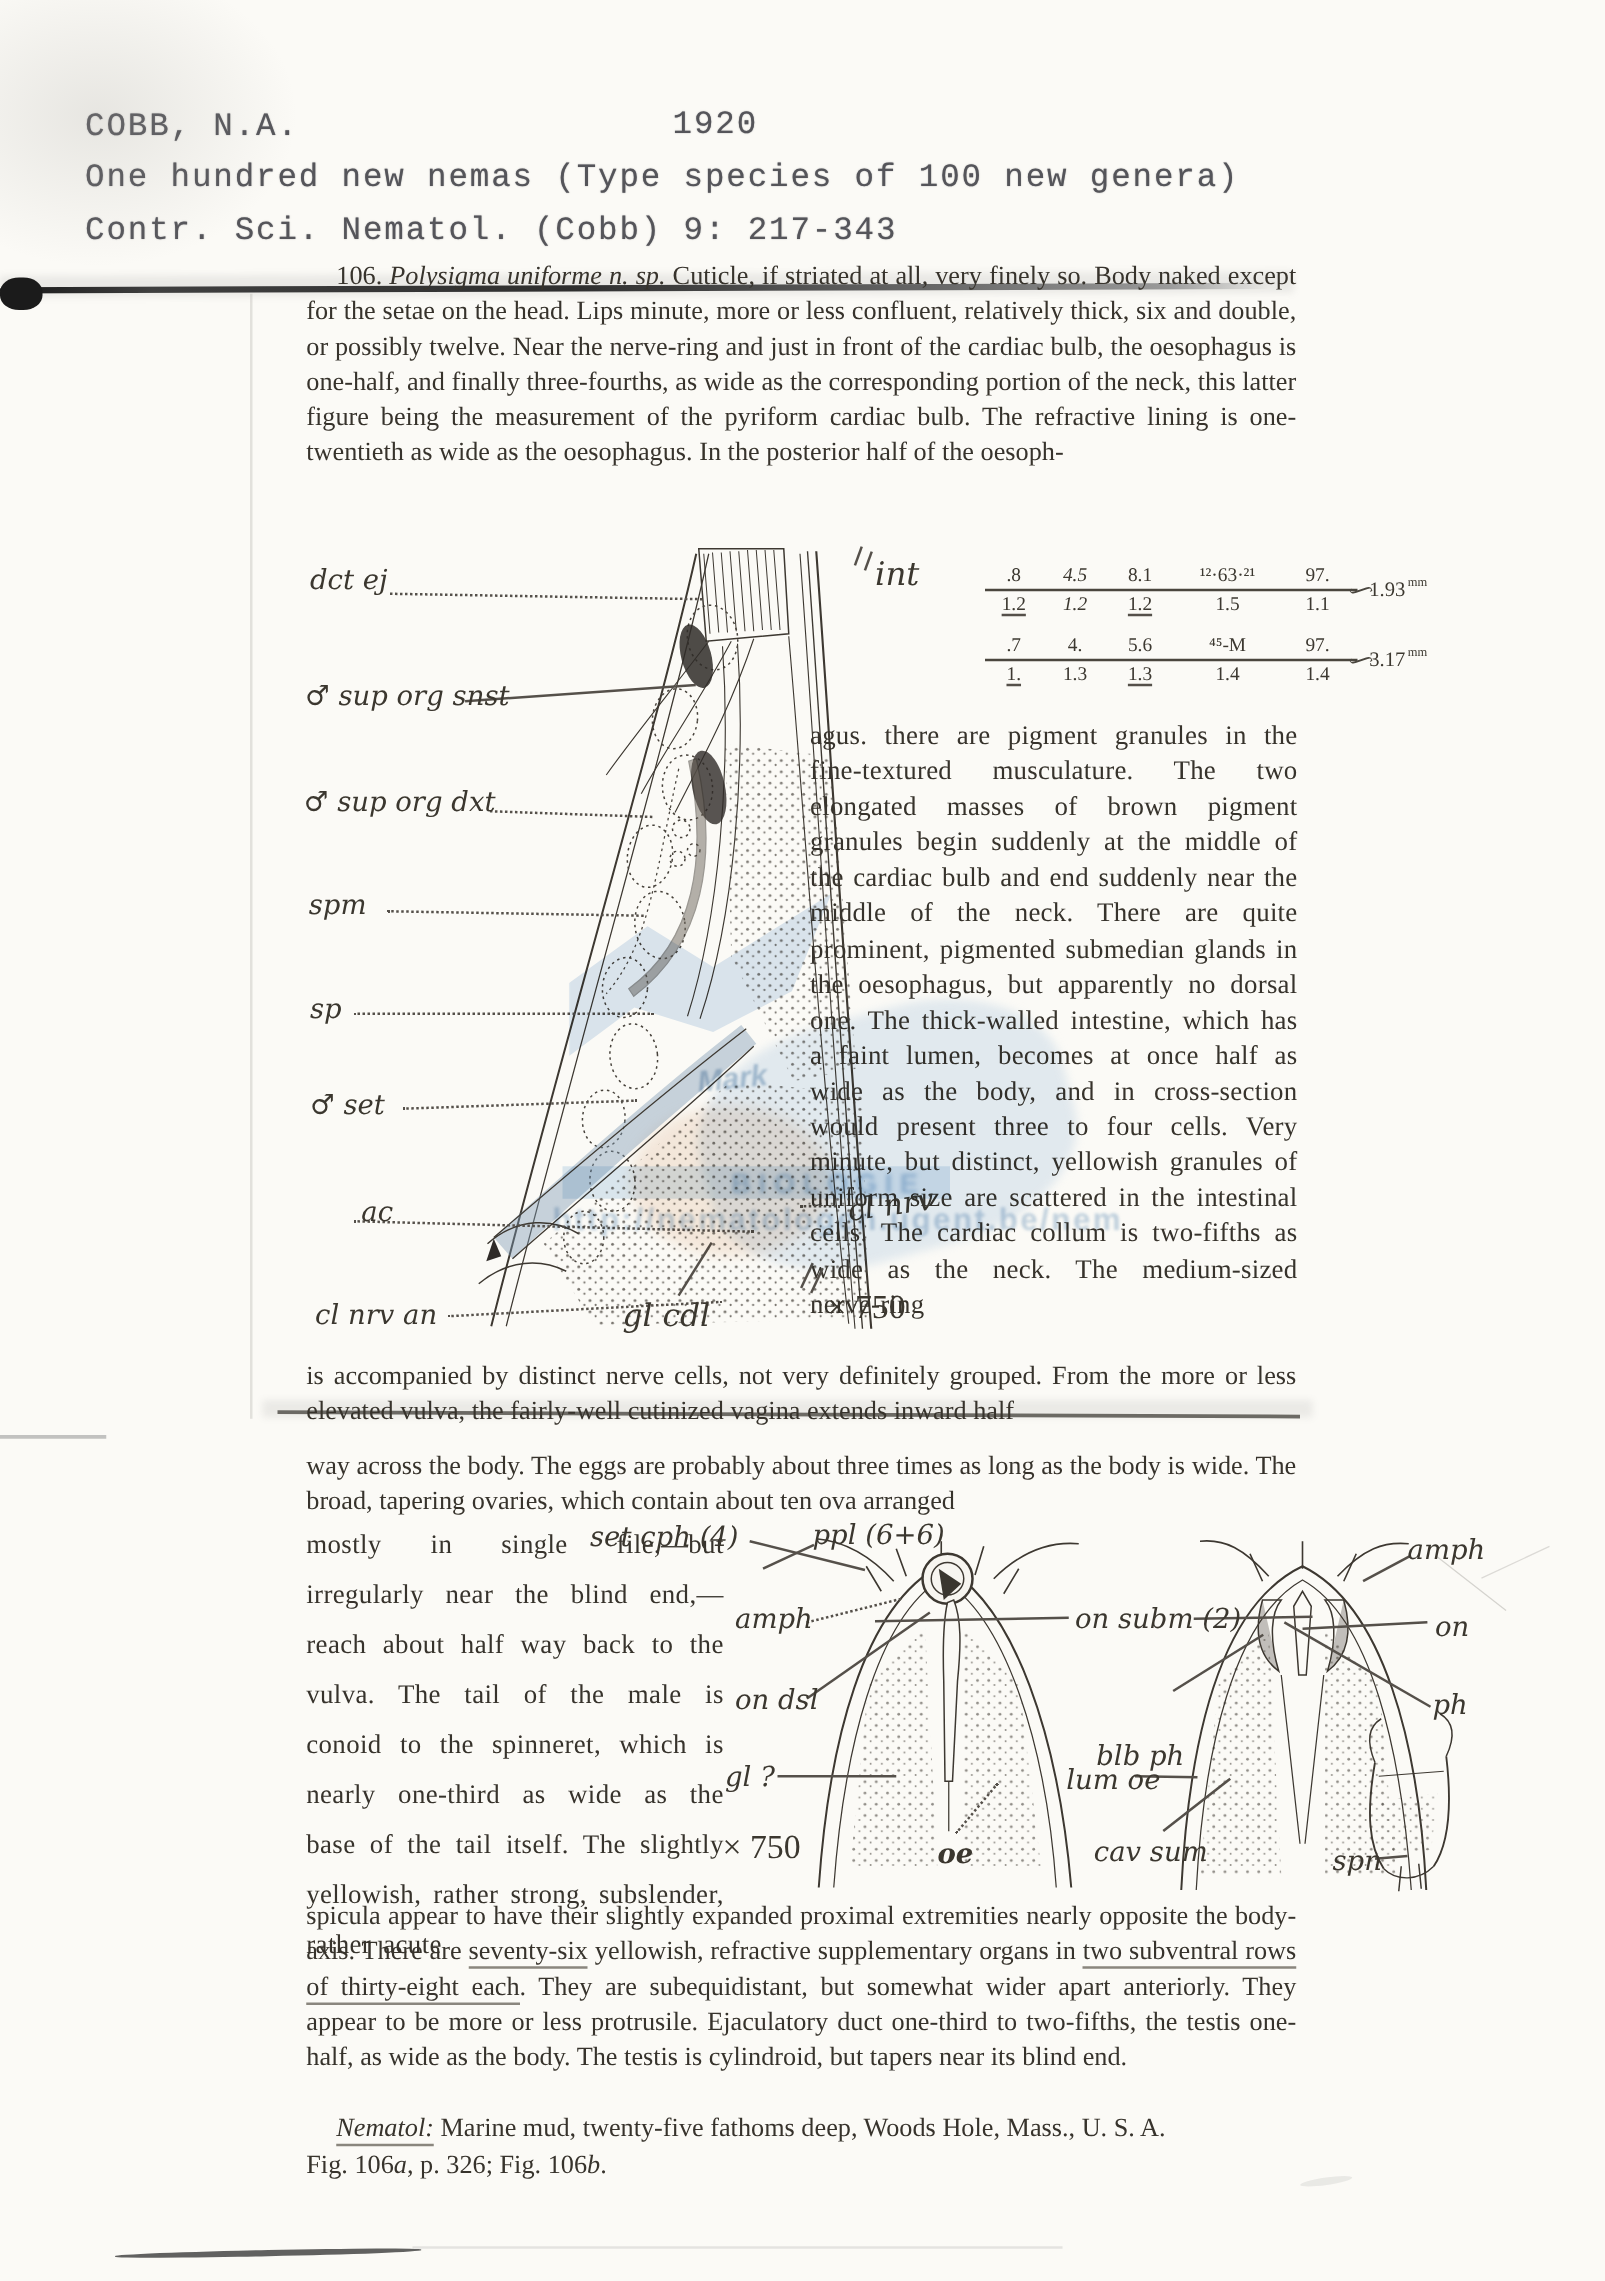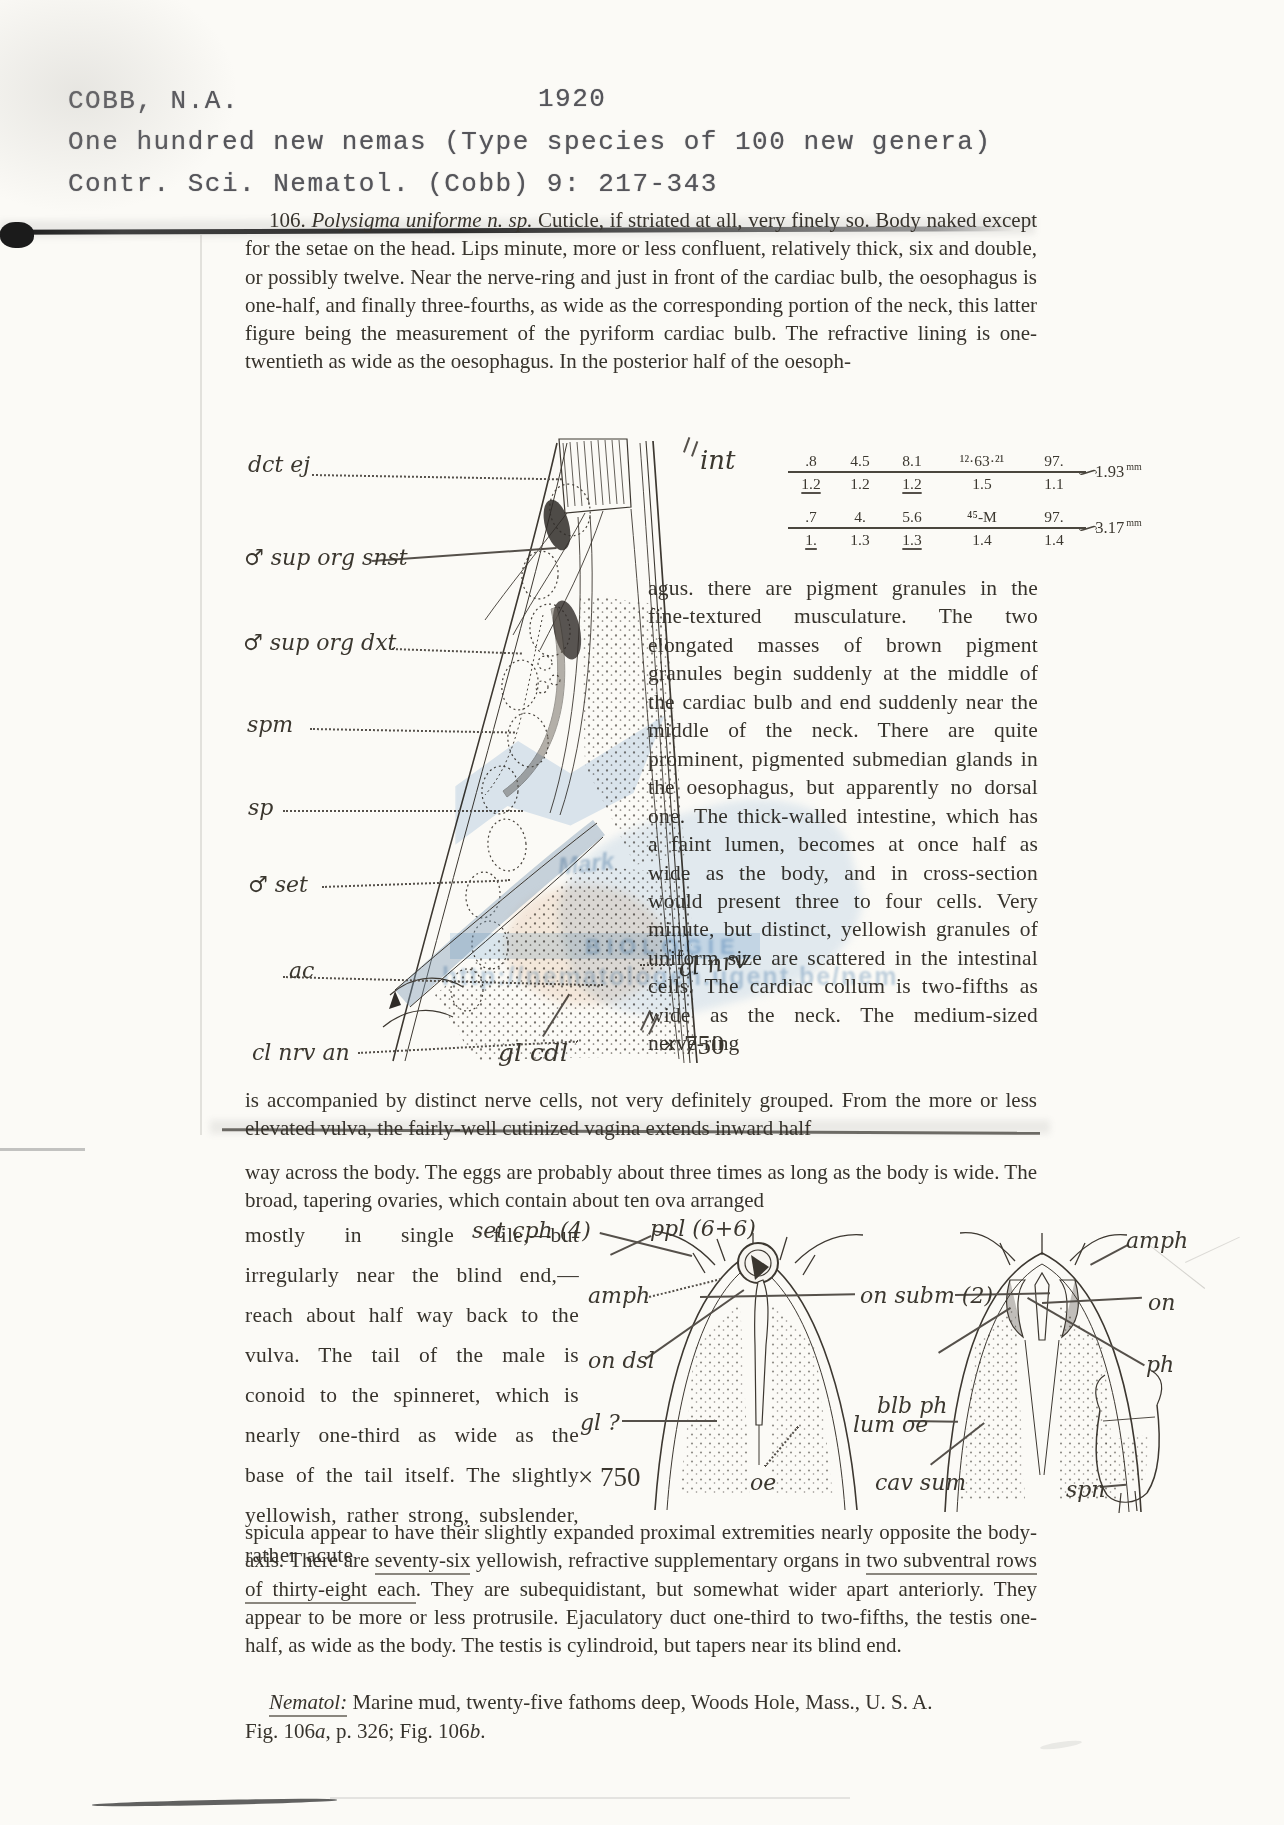--- a/index.html
+++ b/index.html
@@ -163,21 +163,21 @@
 <div class="pl" style="left:648px;top:1034px;width:22px;transform:rotate(-65deg);"></div>
 <div class="mag" style="left:662px;top:1030px;">× 750</div>
 
 <div class="abs frow" style="left:788px;top:450px;">
   <div class="fcells">
     <div class="fline"></div>
     <div class="fcell" style="width:46px;">
         <span class="ftop">.8</span>
         <span class="fbot u2">1.2</span>
       </div>
-    <div class="fcell" style="width:52px;">
+    <div class="fcell" style="width:52px;font-style:italic;">
         <span class="ftop">4.5</span>
         <span class="fbot">1.2</span>
       </div>
     <div class="fcell" style="width:52px;">
         <span class="ftop">8.1</span>
         <span class="fbot u2">1.2</span>
       </div>
     <div class="fcell" style="width:88px;">
         <span class="ftop">¹²·63·²¹</span>
         <span class="fbot">1.5</span>
@@ -301,21 +301,21 @@
 <div class="pl" style="left:645px;top:1358px;width:120px;transform:rotate(-35deg);"></div>
 <div class="lbl" style="left:877px;top:1347px;margin-top:46px;">blb ph</div>
 <div class="pl" style="left:938px;top:1352px;width:85px;transform:rotate(-32deg);"></div>
 <div class="lbl" style="left:1146px;top:1352px;">ph</div>
 <div class="pl" style="left:1028px;top:1297px;width:135px;transform:rotate(30deg);"></div>
 <div class="lbl" style="left:580px;top:1410px;">gl ?</div>
 <div class="pl" style="left:622px;top:1420px;width:95px;"></div>
 <div class="lbl" style="left:853px;top:1412px;">lum oe</div>
 <div class="pl" style="left:908px;top:1420px;width:50px;transform:rotate(1deg);"></div>
 <div class="mag" style="left:578px;top:1462px;">× 750</div>
-<div class="lbl" style="left:750px;top:1470px;">oe</div>
+<div class="lbl" style="left:750px;top:1470px;font-weight:bold;">oe</div>
 <div class="ld" style="left:764px;top:1466px;width:52px;transform:rotate(-50deg);"></div>
 <div class="lbl" style="left:875px;top:1470px;">cav sum</div>
 <div class="pl" style="left:930px;top:1464px;width:68px;transform:rotate(-38deg);"></div>
 <div class="lbl" style="left:1066px;top:1477px;">spn</div>
 <div class="pl" style="left:1100px;top:1486px;width:26px;transform:rotate(-5deg);"></div>
 
 <div class="txt" style="left:245px;top:1518px;width:792px;z-index:4;">
   <p><span>spicula appear to have their slightly expanded proximal extremities nearly opposite the body-axis. There are </span><span class="uhand">seventy-six</span><span> yellowish, refractive supplementary organs in </span><span class="uhand">two subventral rows of thirty-eight each</span><span>. They are subequidistant, but somewhat wider apart anteriorly. They appear to be more or less protrusile. Ejaculatory duct one-third to two-fifths, the testis one-half, as wide as the body. The testis is cylindroid, but tapers near its blind end.</span></p>
 </div>
 <div class="txt" style="left:245px;top:1688px;width:792px;z-index:4;">

